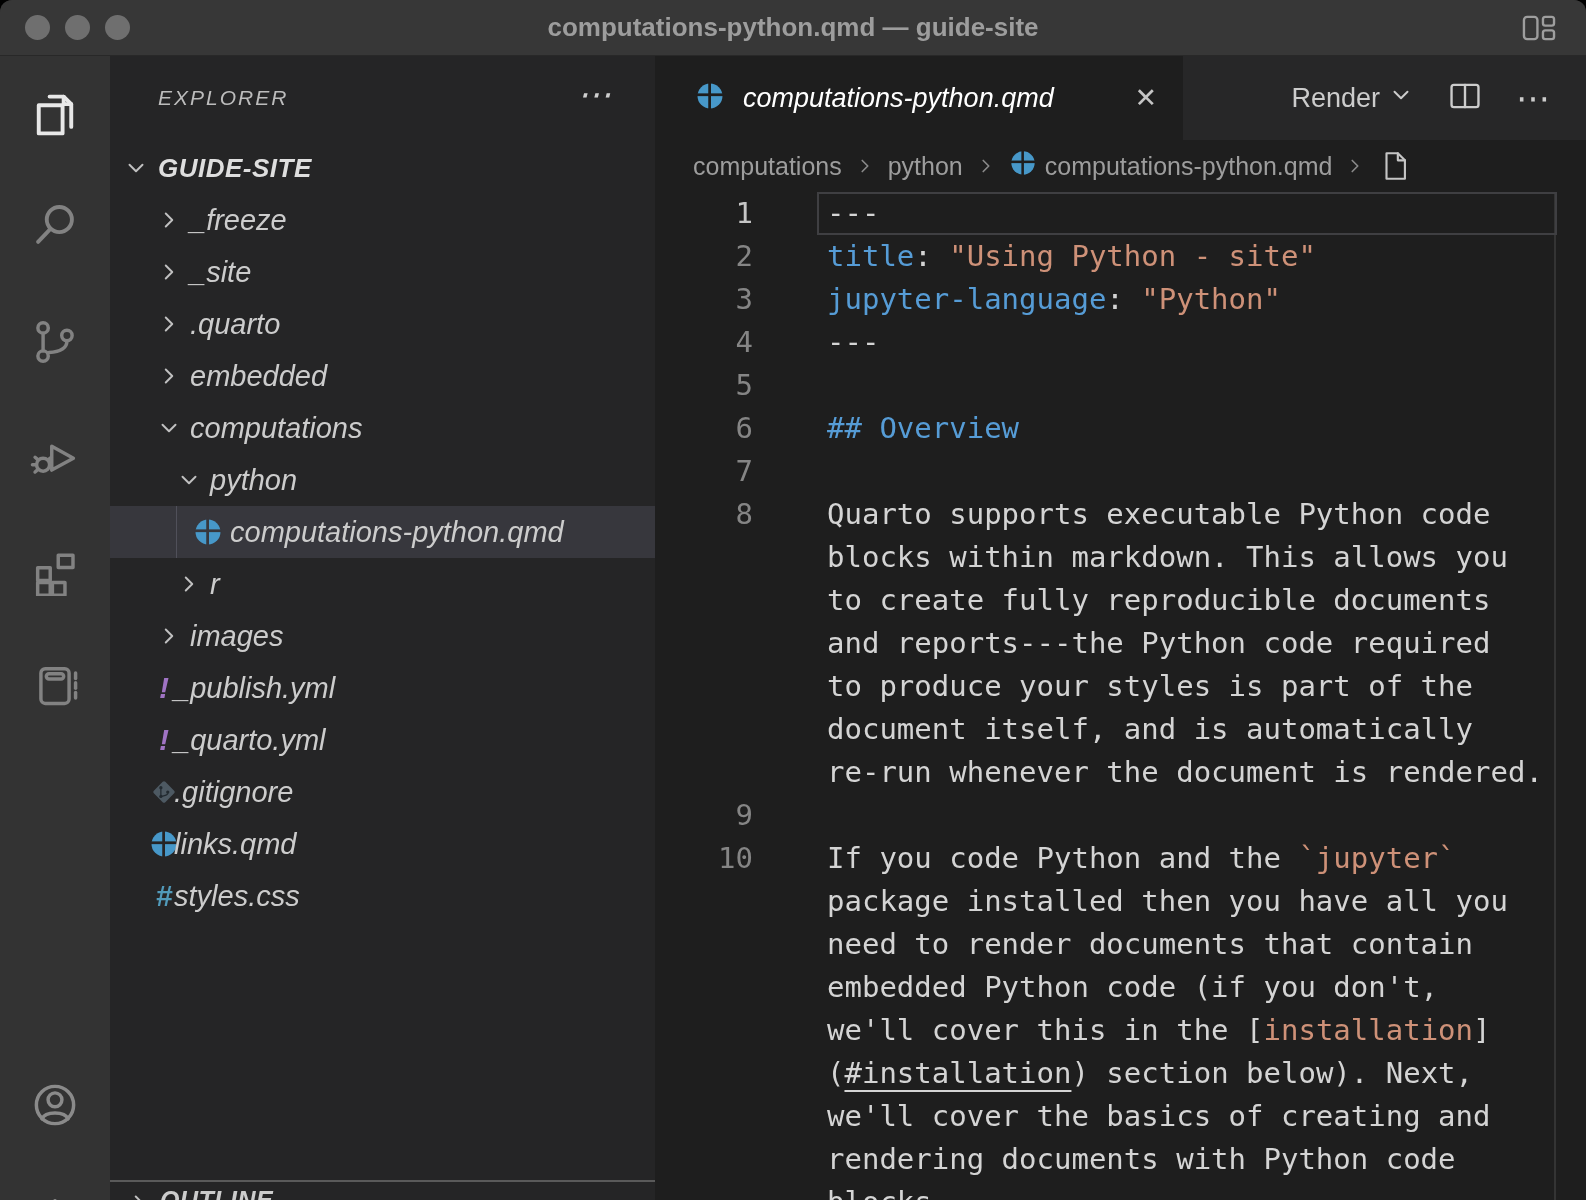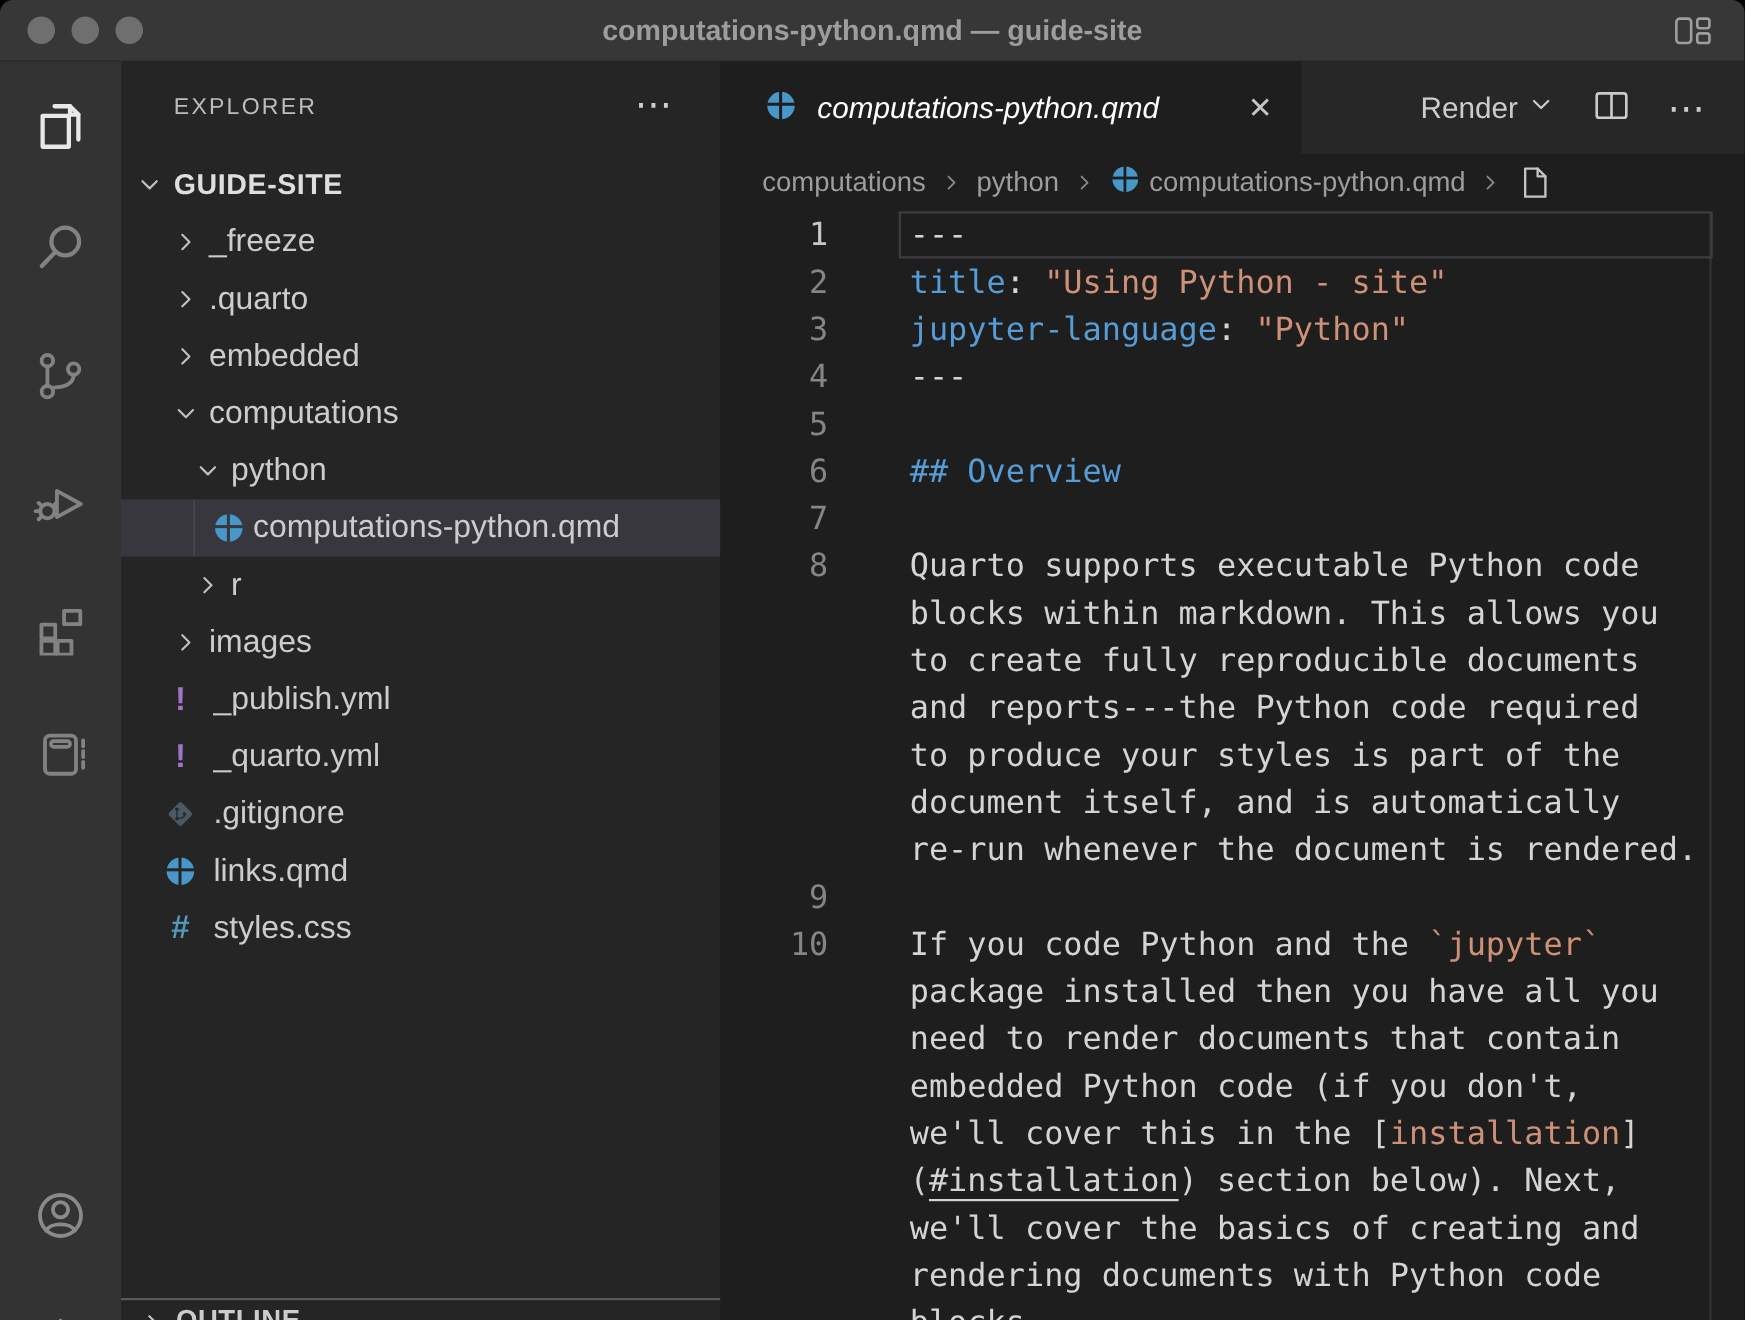--- a/index.html
+++ b/index.html
@@ -15,36 +15,36 @@
     color:#9d9d9d;font-size:26px;font-weight:600;white-space:nowrap;}
   .tb-icons{position:absolute;right:28px;top:9px;display:flex;gap:26px;}
   .tb-icons svg{width:38px;height:38px;}
 
   
   .activitybar{position:absolute;top:56px;left:0;width:110px;bottom:0;background:var(--activitybar-bg);}
   .ab-icon{position:absolute;left:29px;width:52px;height:52px;}
   .ab-icon svg{width:52px;height:52px;}
 
   
-  .sidebar{position:absolute;top:56px;left:110px;width:545px;bottom:0;background:var(--sidebar-bg);overflow:hidden;}
+  .sidebar{position:absolute;top:56px;left:110px;width:545px;bottom:0;background:var(--sidebar-bg);overflow:hidden;font-style:italic;}
   .sb-header{position:absolute;top:24px;left:0;right:0;height:44px;}
   .sb-title{position:absolute;left:48px;top:6px;font-size:21px;letter-spacing:2px;color:#bcbcbc;}
   .sb-more{position:absolute;right:42px;top:-6px;font-size:34px;color:#cfcfcf;letter-spacing:2px;}
   .tree{position:absolute;top:86px;left:0;right:0;text-align:right;}
   .row{position:relative;height:52px;color:#cccccc;font-size:29px;}
   .row .label{position:absolute;top:50%;transform:translateY(-50%);white-space:nowrap;}
   .row.selected{background:var(--row-sel-bg);}
   .row.selected::before{content:"";position:absolute;left:66px;top:0;bottom:0;width:1px;background:#50505a;}
   .twisty{position:absolute;top:13px;width:26px;height:26px;}
   .twisty svg{width:26px;height:26px;}
   .fileicon{position:absolute;top:10px;width:32px;height:32px;display:flex;align-items:center;justify-content:center;}
   .row.lvl0 .twisty{left:13px}.row.lvl0 .label{left:48px;font-weight:700;font-size:26px;letter-spacing:.5px;color:#dedede;}
   .row.lvl1.folder .twisty{left:46px}.row.lvl1.folder .label{left:80px}
   .row.lvl2.folder .twisty{left:66px}.row.lvl2.folder .label{left:100px}
-  .row.lvl1.file .fileicon{left:38px}.row.lvl1.file .label{left:84px}
+  .row.lvl1.file .fileicon{left:38px}.row.lvl1.file .label{left:64px}
   .row.lvl3.file .fileicon{left:82px}.row.lvl3.file .label{left:120px}
   .glyph-icon{font-weight:700;font-size:30px;line-height:32px;}
   .outline{position:absolute;left:0;right:0;bottom:0;height:18px;border-top:2px solid #5a5a5a;overflow:hidden;background:var(--sidebar-bg);}
   .outline .twisty{top:8px;left:16px;}
   .outline .o-label{position:absolute;left:50px;top:4px;font-weight:700;font-size:25px;letter-spacing:.5px;color:#cccccc;}
 
   
   .editor{position:absolute;top:56px;left:655px;right:0;bottom:0;background:var(--editor-bg);}
   .tabbar{position:absolute;top:0;left:0;right:0;height:84px;background:#272728;}
   .tab{position:absolute;left:0;top:0;width:528px;height:84px;background:var(--editor-bg);
@@ -160,20 +160,26 @@
           <span class="twisty"><svg viewBox="0 0 24 24" fill="none" stroke="#c0c0c0" stroke-width="1.8" stroke-linecap="round" stroke-linejoin="round">
               <polyline points="6 9 12 15 18 9"></polyline>
             </svg></span>
           <span class="label">GUIDE-SITE</span>
         </div>
         <div class="row lvl1 folder">
           <span class="twisty"><svg viewBox="0 0 24 24" fill="none" stroke="#c0c0c0" stroke-width="1.8" stroke-linecap="round" stroke-linejoin="round">
               <polyline points="9 6 15 12 9 18"></polyline>
             </svg></span>
           <span class="label">_freeze</span>
+        </div>
+        <div class="row lvl1 folder">
+          <span class="twisty"><svg viewBox="0 0 24 24" fill="none" stroke="#c0c0c0" stroke-width="1.8" stroke-linecap="round" stroke-linejoin="round">
+              <polyline points="9 6 15 12 9 18"></polyline>
+            </svg></span>
+          <span class="label">_site</span>
         </div>
         <div class="row lvl1 folder">
           <span class="twisty"><svg viewBox="0 0 24 24" fill="none" stroke="#c0c0c0" stroke-width="1.8" stroke-linecap="round" stroke-linejoin="round">
               <polyline points="9 6 15 12 9 18"></polyline>
             </svg></span>
           <span class="label">.quarto</span>
         </div>
         <div class="row lvl1 folder">
           <span class="twisty"><svg viewBox="0 0 24 24" fill="none" stroke="#c0c0c0" stroke-width="1.8" stroke-linecap="round" stroke-linejoin="round">
               <polyline points="9 6 15 12 9 18"></polyline>

